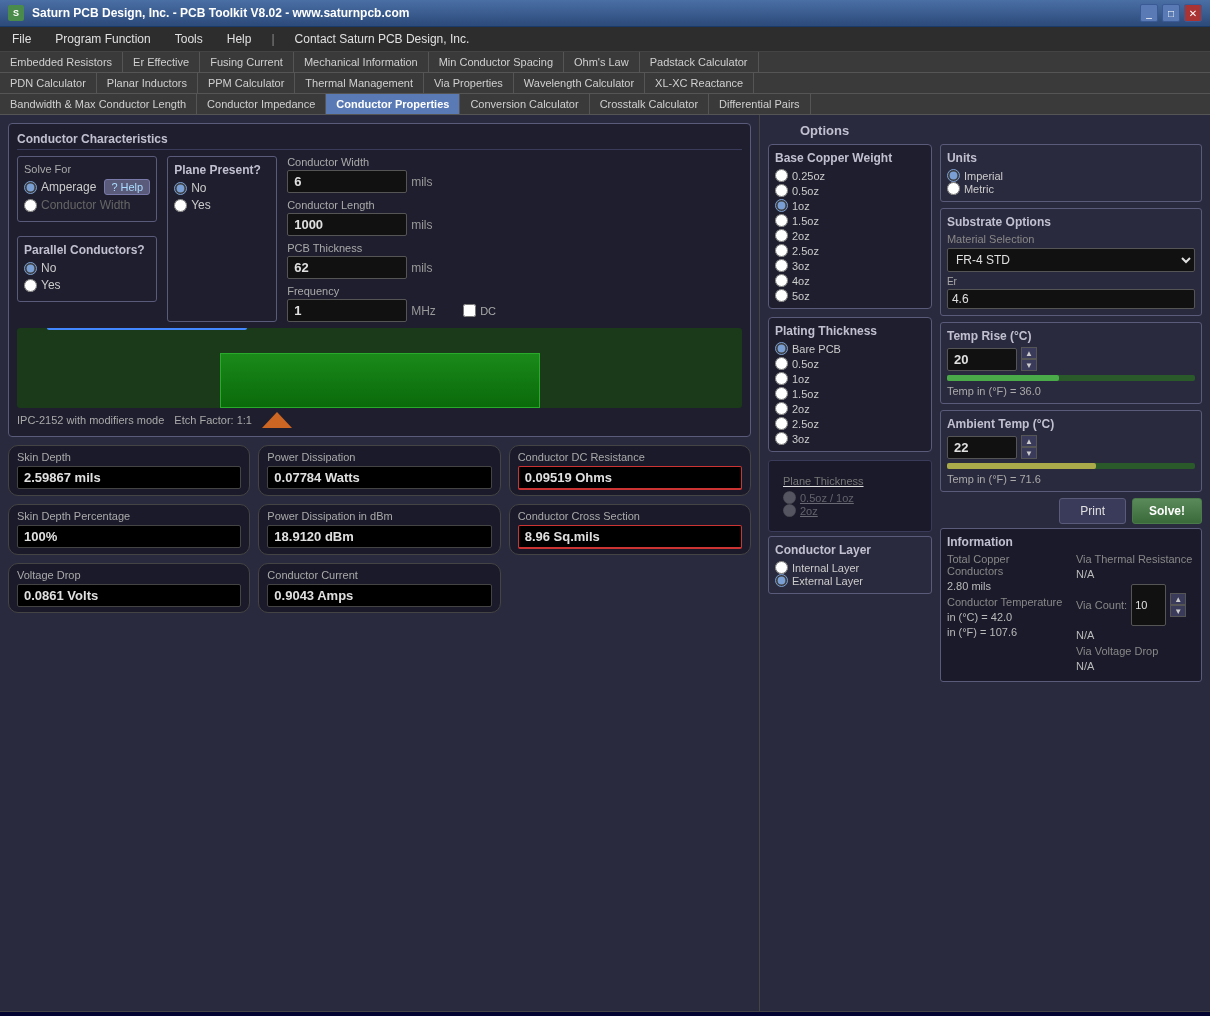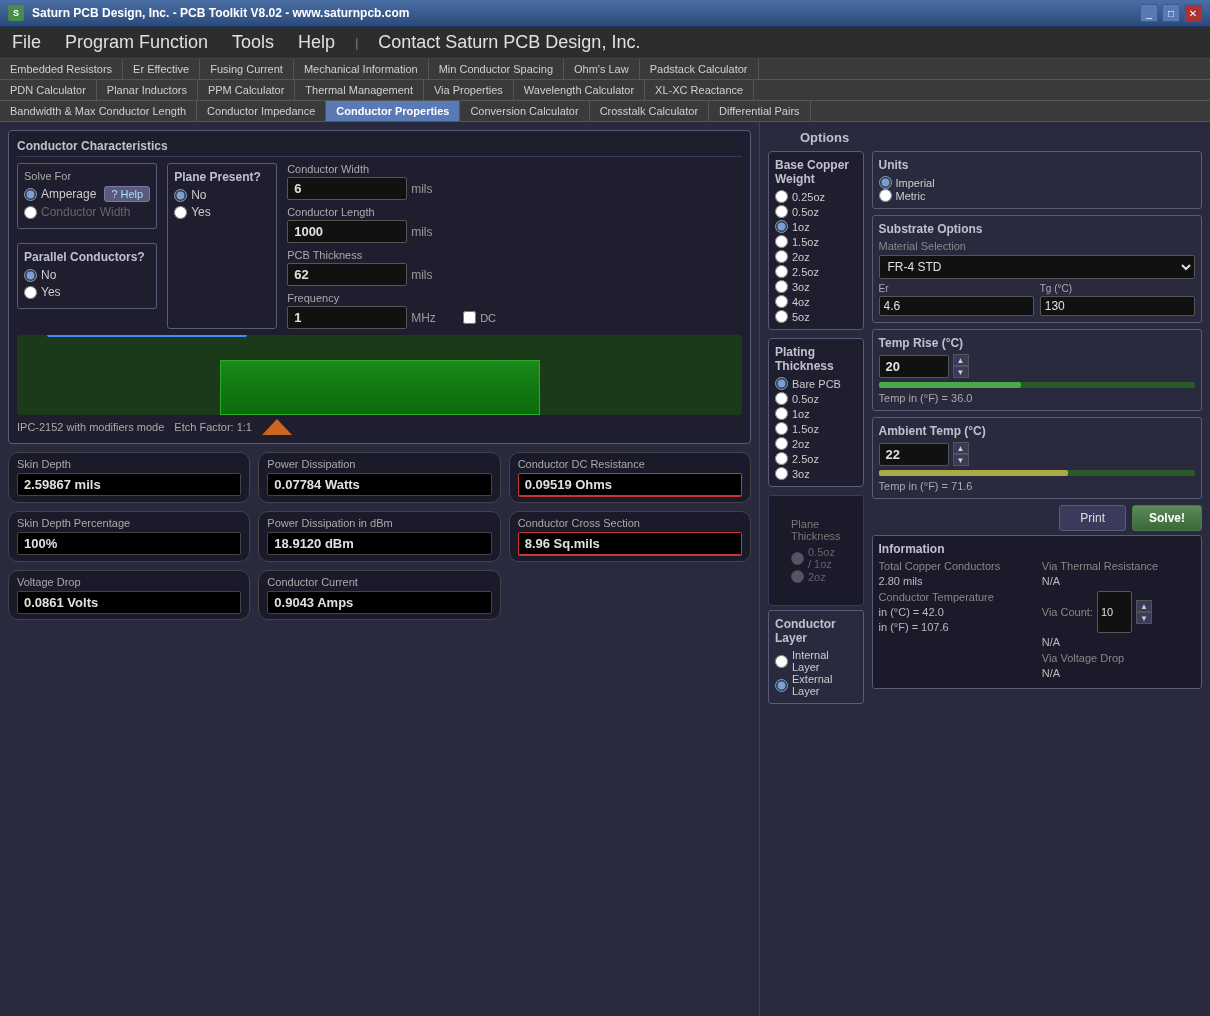--- a/index.html
+++ b/index.html
@@ -47,21 +47,21 @@
       background: #2d2d2d;
       padding: 3px 8px;
       display: flex;
       gap: 16px;
       border-bottom: 1px solid #444;
       align-items: center;
     }
     .menu-item {
       color: #e0e0e0;
       cursor: pointer;
-      font-size: 18px;
+      font-size: 12px;
       padding: 2px 4px;
     }
     .menu-separator {
       color: #888;
       font-size: 12px;
     }
 
     
     .nav-row {
       background: #3a3a3a;
@@ -829,21 +829,21 @@
                 <input type="radio" name="plating" style="">
                 <span>2.5oz</span>
               </div>
             <div class="radio-item">
                 <input type="radio" name="plating" style="">
                 <span>3oz</span>
               </div>
           </div>
         </div>
 
-        <div class="plane-thickness-box" style="border:1px solid #3a3a5a;border-radius:3px;padding:22px;background:#1a1a2a;">
+        <div class="plane-thickness-box" style="border:1px solid #3a3a5a;border-radius:3px;padding:14px;background:#1a1a2a;text-decoration:underline;">
           <div class="plane-thickness-title">Plane Thickness</div>
           <div class="radio-item" style="opacity:0.4;">
               <input type="radio" name="planethick" disabled="" style="">
               <span>0.5oz / 1oz</span>
             </div>
           <div class="radio-item" style="opacity:0.4;">
               <input type="radio" name="planethick" disabled="" style="">
               <span>2oz</span>
             </div>
         </div>
@@ -880,24 +880,20 @@
           <select class="select-input">
             <option>FR-4 STD</option>
             <option>Rogers 4350</option>
             <option>Polyimide</option>
           </select>
           <div class="er-tg-row">
             <div class="er-tg-group">
               <div class="er-tg-label">Er</div>
               <input type="text" class="small-input" value="4.6" style="">
             </div>
-            <div class="er-tg-group">
-              <div class="er-tg-label">Tg (°C)</div>
-              <input type="text" class="small-input" value="130" style="">
-            </div>
           </div>
         </div>
 
         <div class="temp-rise-box">
           <div class="section-title">Temp Rise (°C)</div>
           <div class="temp-value-row">
             <input type="text" class="temp-input" value="20" style="">
             <div class="spinner-btns">
               <button class="spinner-btn">▲</button>
               <button class="spinner-btn">▼</button>

